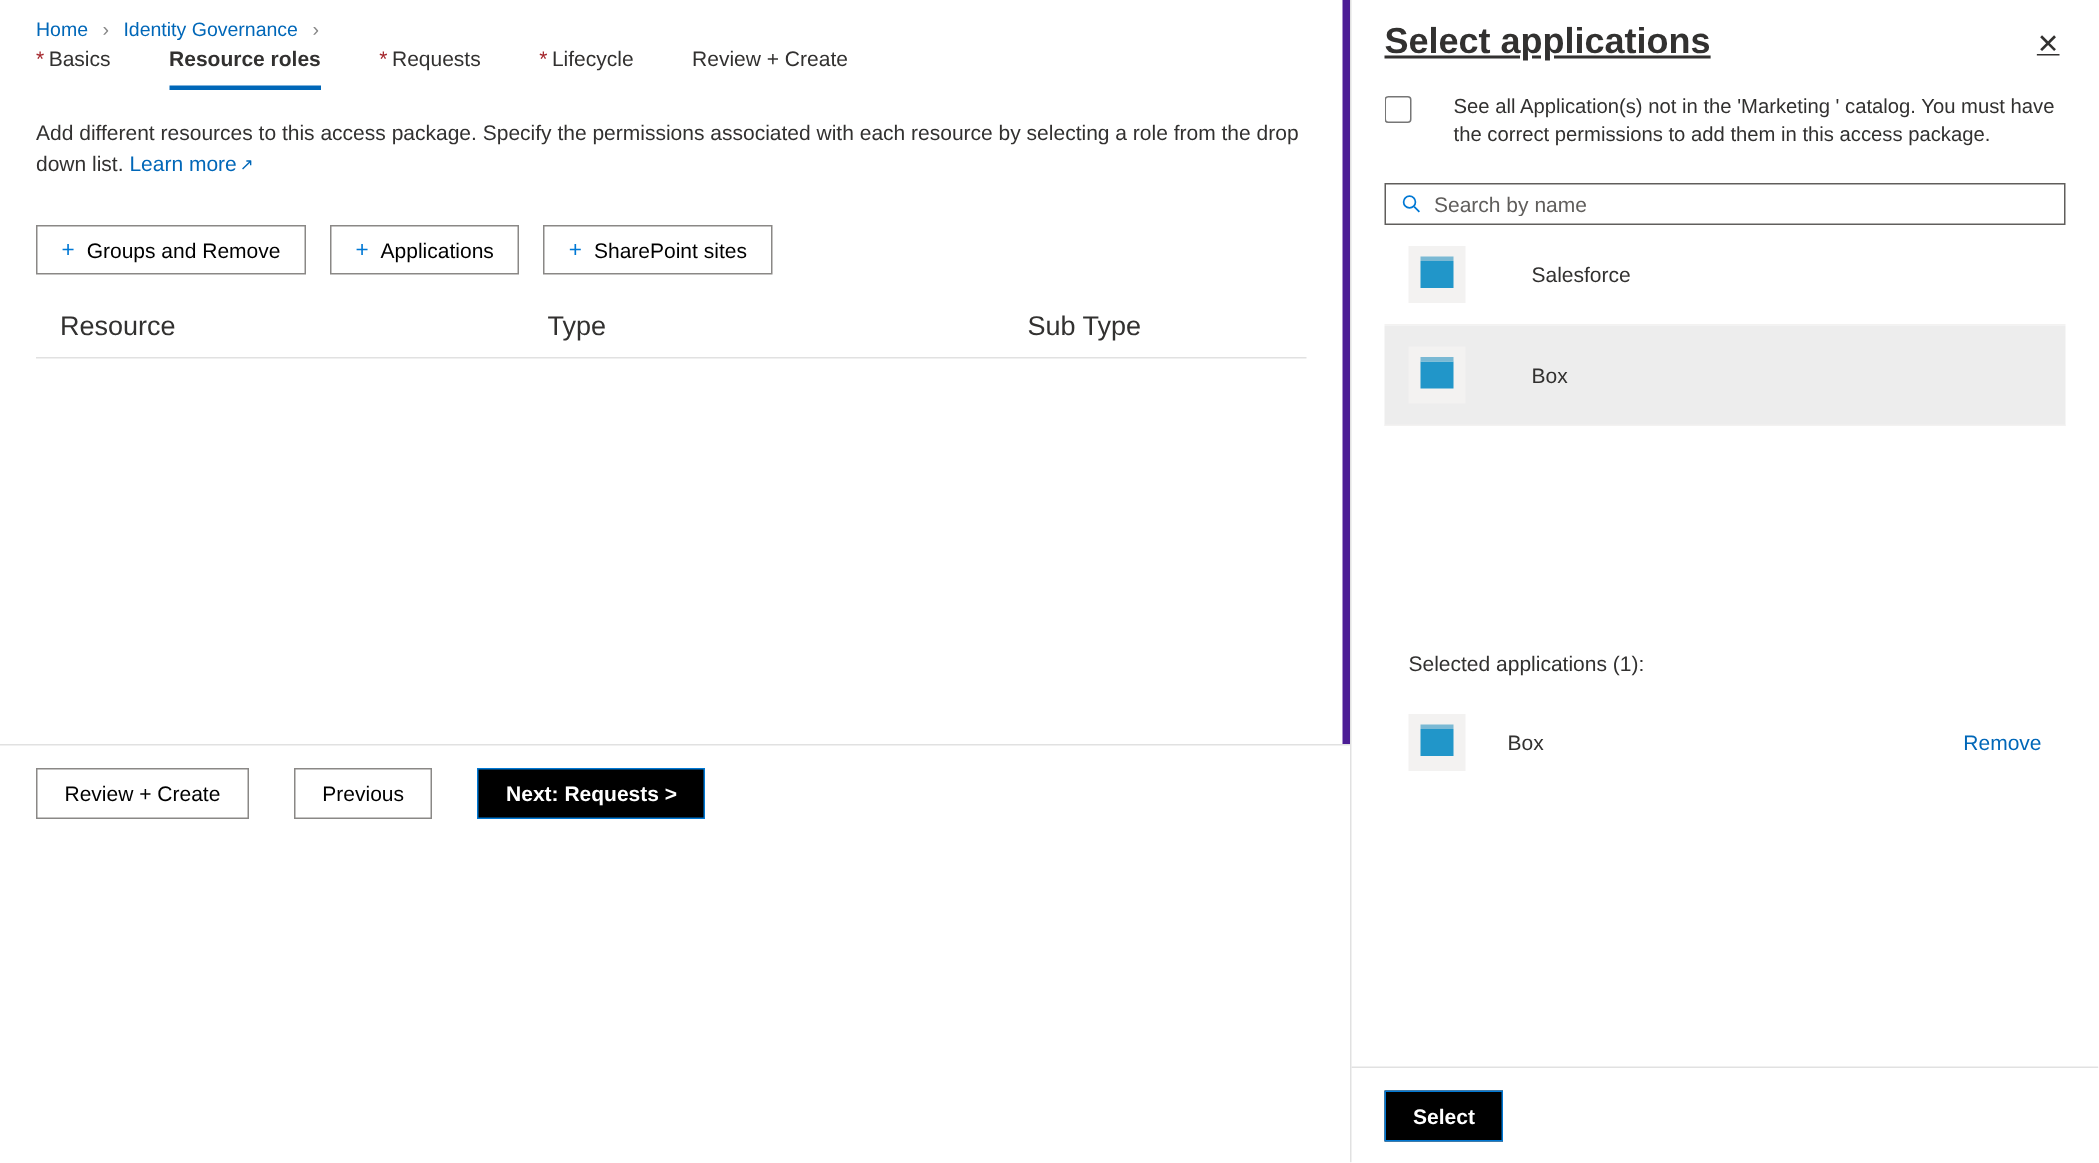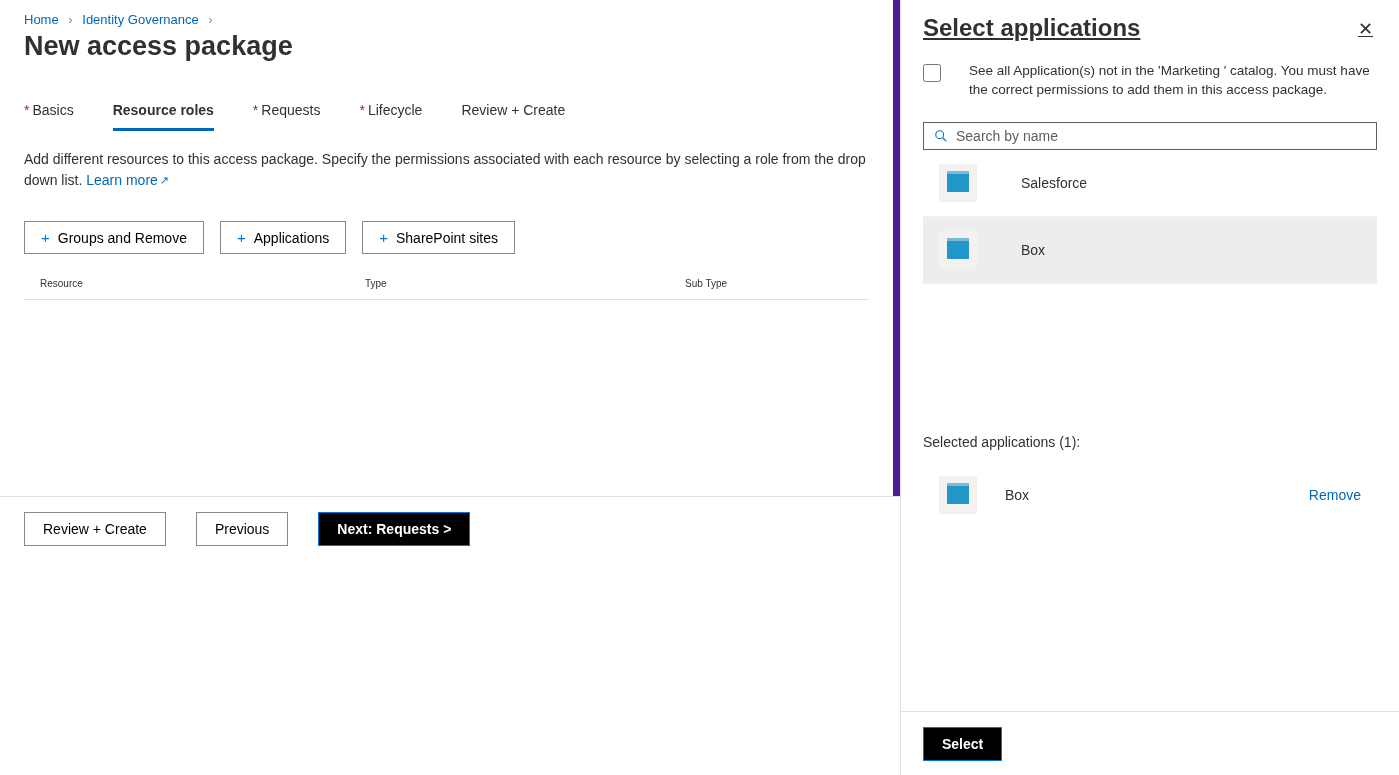--- a/index.html
+++ b/index.html
@@ -12,21 +12,21 @@
   height: 775px;
   overflow: hidden;
   position: relative;
 }
 .main {
   position: absolute;
   left: 0; top: 0;
   width: 900px;
   height: 560px;
   padding: 12px 24px 0 24px;
-  border-right: 7px solid #4c1d95;
+  border-right: 5px solid #4c1d95;
 }
 .breadcrumb { font-size: 13px; margin-bottom: 4px; }
 .breadcrumb a { color: #0067b8; text-decoration: none; cursor: pointer; }
 .breadcrumb .sep { color: #888; margin: 0 6px; }
 .page-title { font-size: 27px; font-weight: 600; margin-top: 4px; margin-bottom: 40px; }
 .tabs { display: flex; gap: 39px; border-bottom: 0; margin-bottom: 18px; }
 .tab { padding-bottom: 10px; cursor: pointer; font-size: 14px; color: #323130; }
 .tab .req { color: #a4262c; margin-right: 3px; }
 .tab.active { font-weight: 600; border-bottom: 3px solid #0067b8; }
 .desc { font-size: 14px; line-height: 1.5; margin-bottom: 30px; max-width: 880px; }
@@ -41,21 +41,21 @@
   cursor: pointer;
   display: flex;
   align-items: center;
   gap: 8px;
 }
 .res-btn .plus { color: #0078d4; font-size: 15px; font-weight: 400; }
 .table-header {
   display: flex;
   padding: 10px 16px;
   border-bottom: 1px solid #e1e1e1;
-  font-size: 10px;
+  font-size: 18px;
   font-weight: 400;
 }
 .th-resource { flex: 0 0 325px; }
 .th-type { flex: 0 0 320px; }
 .th-subtype { flex: 1; }
 .footer-bar {
   position: absolute;
   left: 0; bottom: 0;
   width: 900px;
   height: 64px;
@@ -122,21 +122,21 @@
 .app-row.selected { background: #ededed; }
 .app-icon {
   width: 38px; height: 38px;
   background: #f3f2f1;
   display: flex;
   align-items: center;
   justify-content: center;
 }
 .app-icon .tile { width: 22px; height: 18px; background: #2196c9; position: relative; }
 .app-icon .tile::before { content: ""; position: absolute; top: -3px; left: 0; width: 22px; height: 3px; background: #7ab9d4; }
-.selected-hdr { font-size: 14px; color: #323130; margin: 150px 0 16px 0; }
+.selected-hdr { font-size: 14px; color: #323130; margin: 150px 0 16px 16px; }
 .selected-row { display: flex; align-items: center; gap: 28px; padding: 10px 16px; }
 .selected-row .name { flex: 1; font-size: 14px; }
 .remove-link { color: #0067b8; cursor: pointer; font-size: 14px; }
 .panel-footer {
   position: absolute;
   left: 0; bottom: 0;
   width: 100%;
   height: 64px;
   border-top: 1px solid #e1e1e1;
   display: flex;
@@ -148,21 +148,20 @@
 <body>
 
 <div class="main">
   <nav class="breadcrumb">
     <a>Home</a>
     <span class="sep">›</span>
     <a>Identity Governance</a>
     <span class="sep">›</span>
   </nav>
 
-  <h1 class="page-title">New access package</h1>
 
   <div class="tabs">
     <div class="tab"><span class="req">*</span><span>Basics</span></div>
     <div class="tab active"><span>Resource roles</span></div>
     <div class="tab"><span class="req">*</span><span>Requests</span></div>
     <div class="tab"><span class="req">*</span><span>Lifecycle</span></div>
     <div class="tab"><span>Review + Create</span></div>
   </div>
 
   <p class="desc">

